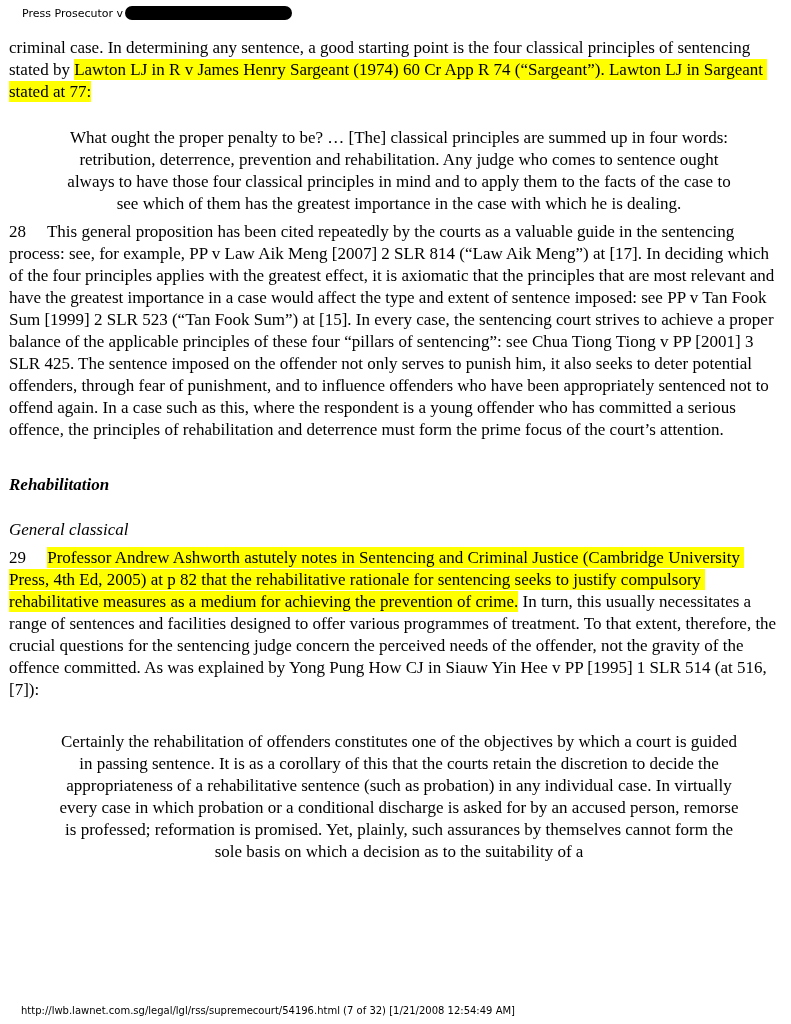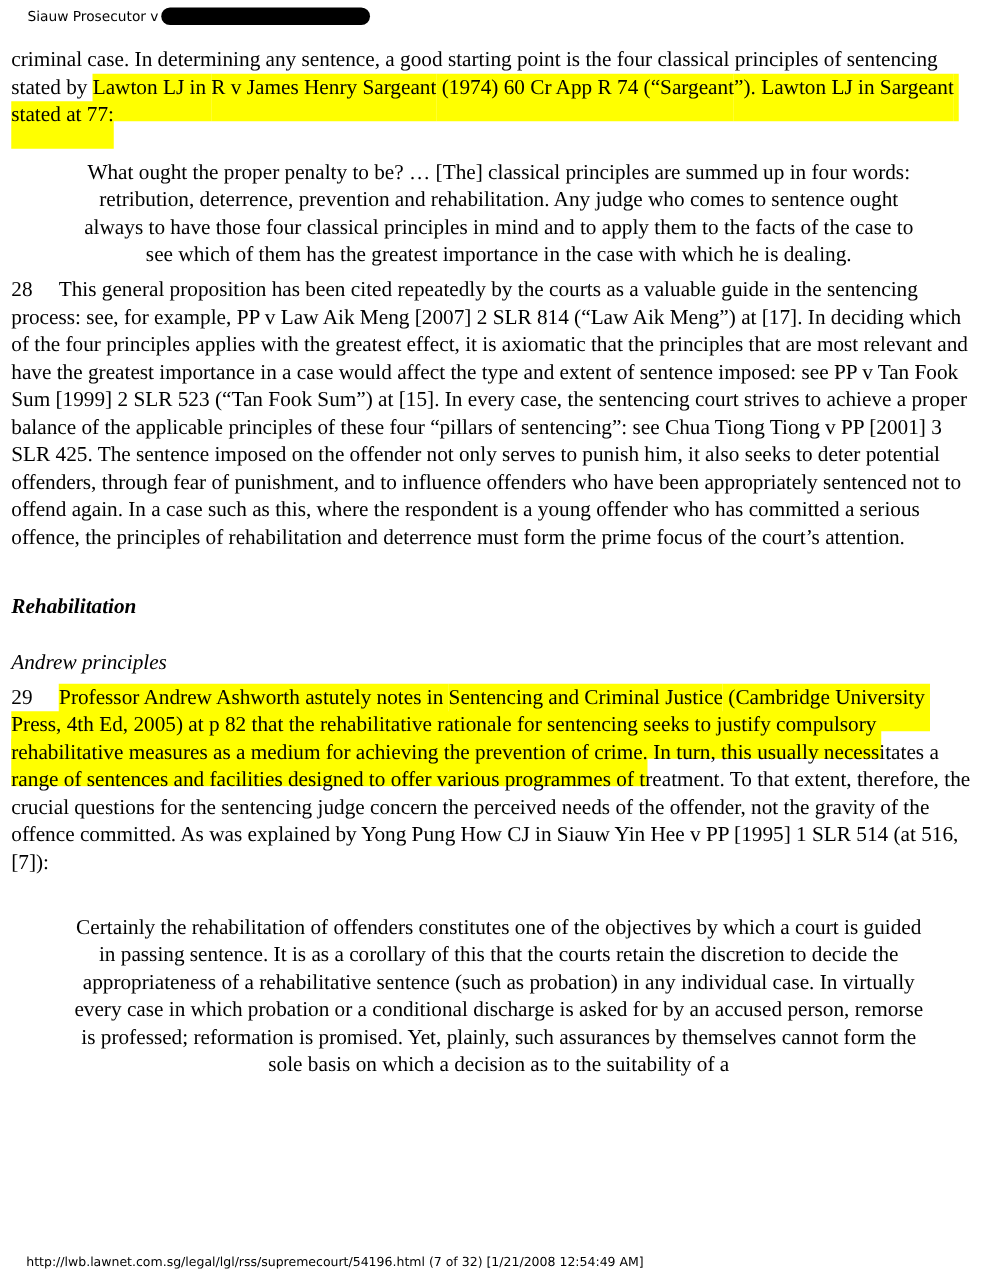--- a/index.html
+++ b/index.html
@@ -46,51 +46,51 @@
     margin-bottom: 0;
     white-space: pre-wrap;
   }
   p.para { margin-top: 6px; }
   p.para.first { margin-top: 0; }
   blockquote.quote { margin: 24px 40px 0 47px; text-align: center; }
   blockquote.quote.last { margin-top: 30px; }
   h3.h-bi { margin-top: 33px; font-size: 17px; font-weight: bold; font-style: italic; font-family: Liberation Serif, serif; }
   h4.h-i { margin-top: 23px; font-size: 17px; font-weight: normal; font-style: italic; }
   .i { }
-  .hl { background: #ffff00; padding-top: 1px; padding-bottom: 18px; }
+  .hl { background: #ffff00; padding-top: 1px; padding-bottom: 1px; }
   .footer {
     position: absolute;
     left: 21px;
     bottom: 8px;
     font-family: "DejaVu Sans", sans-serif;
     font-size: 10px;
     color: #000000;
     white-space: nowrap;
   }
 </style>
 </head>
 <body>
 
 <div class="page">
 
   <div class="header">
-    <span>Siauw Prosecutor v</span>
+    <span>Press Prosecutor v</span>
     <span class="redaction"></span>
   </div>
 
   <div class="content">
     <p class="para first"><span>criminal case. In determining any sentence, a good starting point is the four classical principles of sentencing stated by </span><span class="hl">Lawton LJ in </span><span class="i hl">R v James Henry Sargeant</span><span class="hl"> (1974) 60 Cr App R 74 (“</span><span class="i hl">Sargeant</span><span class="hl">”). Lawton LJ in </span><span class="i hl">Sargeant</span><span class="hl"> stated at 77:</span></p>
 
     <blockquote class="quote"><span>What ought the proper penalty to be? … [The] classical principles are summed up in four words: retribution, deterrence, prevention and rehabilitation. Any judge who comes to sentence ought always to have those four classical principles in mind and to apply them to the facts of the case to see which of them has the greatest importance in the case with which he is dealing.</span></blockquote>
 
     <p class="para"><span>28     This general proposition has been cited repeatedly by the courts as a valuable guide in the sentencing process: see, for example, </span><span class="i">PP v Law Aik Meng</span><span> [2007] 2 SLR 814 (“</span><span class="i">Law Aik Meng</span><span>”) at [17]. In deciding which of the four principles applies with the greatest effect, it is axiomatic that the principles that are most relevant and have the greatest importance in a case would affect the type and extent of sentence imposed: see </span><span class="i">PP v Tan Fook Sum</span><span> [1999] 2 SLR 523 (“</span><span class="i">Tan Fook Sum</span><span>”) at [15]. In every case, the sentencing court strives to achieve a proper balance of the </span><span class="i">applicable</span><span> principles of these four “pillars of sentencing”: see </span><span class="i">Chua Tiong Tiong v PP</span><span> [2001] 3 SLR 425. The sentence imposed on the offender not only serves to punish him, it also seeks to deter potential offenders, through fear of punishment, and to influence offenders who have been appropriately sentenced not to offend again. In a case such as this, where the respondent is a young offender who has committed a serious offence, the principles of rehabilitation and deterrence must form the prime focus of the court’s attention.</span></p>
 
     <h3 class="h-bi">Rehabilitation</h3>
 
-    <h4 class="h-i">Andrew principles</h4>
+    <h4 class="h-i">General classical</h4>
 
     <p class="para"><span>29     </span><span class="hl">Professor Andrew Ashworth astutely notes in </span><span class="i hl">Sentencing and Criminal Justice</span><span class="hl"> (Cambridge University Press, 4th Ed, 2005) at p 82 that the rehabilitative rationale for sentencing seeks to justify compulsory rehabilitative measures as a medium for achieving the prevention of crime.</span><span> In turn, this usually necessitates a range of sentences and facilities designed to offer various programmes of treatment. To that extent, therefore, the crucial questions for the sentencing judge concern the perceived needs of the offender, not the gravity of the offence committed. As was explained by Yong Pung How CJ in </span><span class="i">Siauw Yin Hee v PP</span><span> [1995] 1 SLR 514 (at 516, [7]):</span></p>
 
     <blockquote class="quote last"><span>Certainly the rehabilitation of offenders constitutes one of the objectives by which a court is guided in passing sentence. It is as a corollary of this that the courts retain the discretion to decide the appropriateness of a rehabilitative sentence (such as probation) in any individual case. In virtually every case in which probation or a conditional discharge is asked for by an accused person, remorse is professed; reformation is promised. Yet, plainly, such assurances by themselves cannot form the sole basis on which a decision as to the suitability of a</span></blockquote>
   </div>
 
   <div class="footer">
     <span>http://lwb.lawnet.com.sg/legal/lgl/rss/supremecourt/54196.html (7 of 32) [1/21/2008 12:54:49 AM]</span>
   </div>
 

